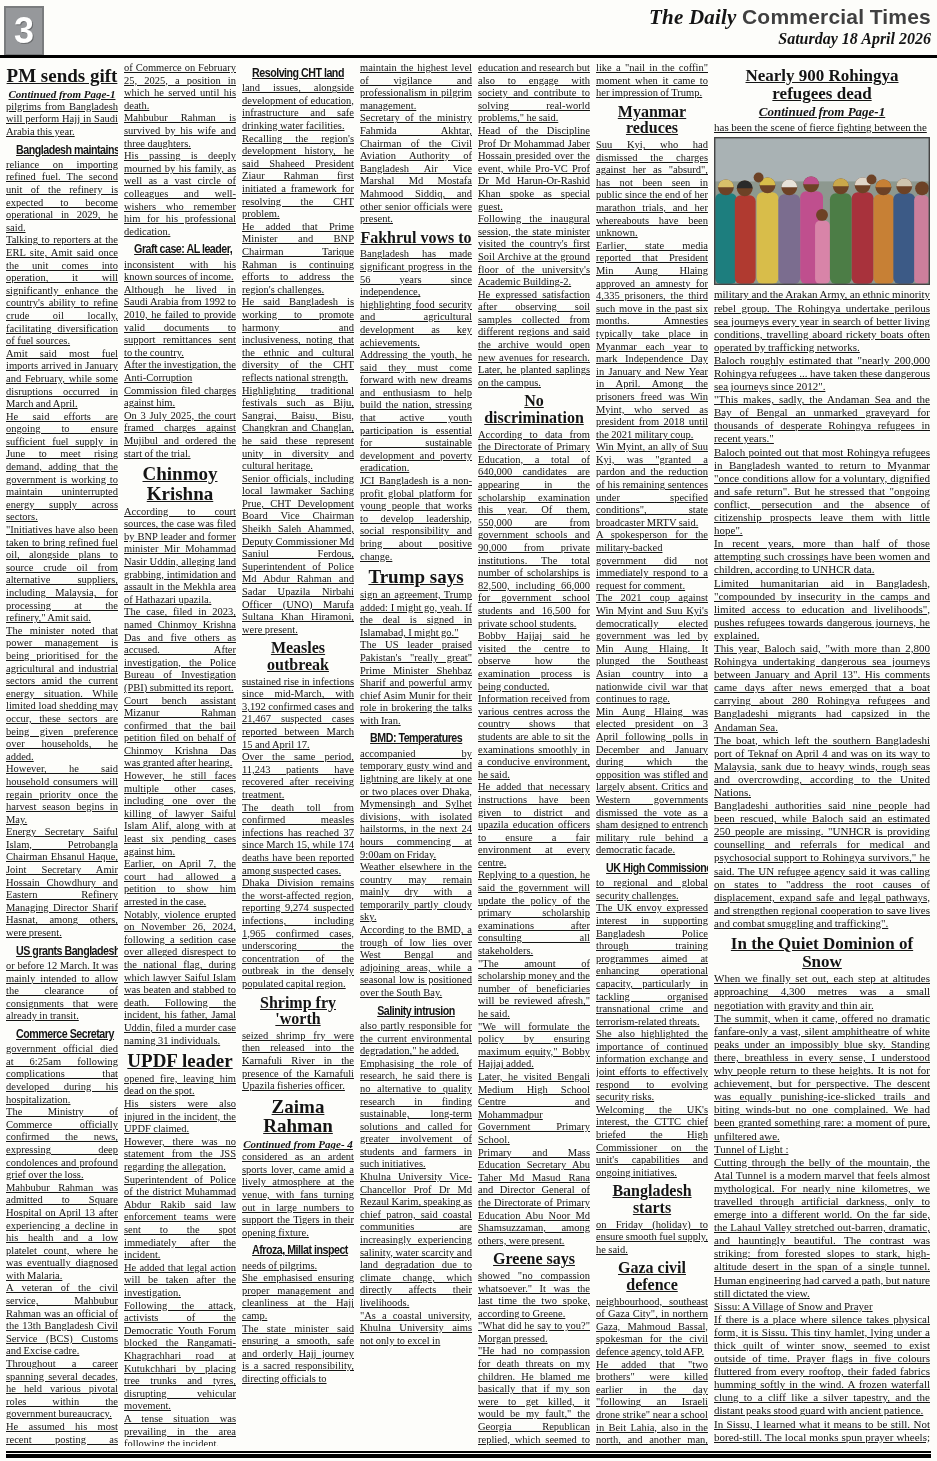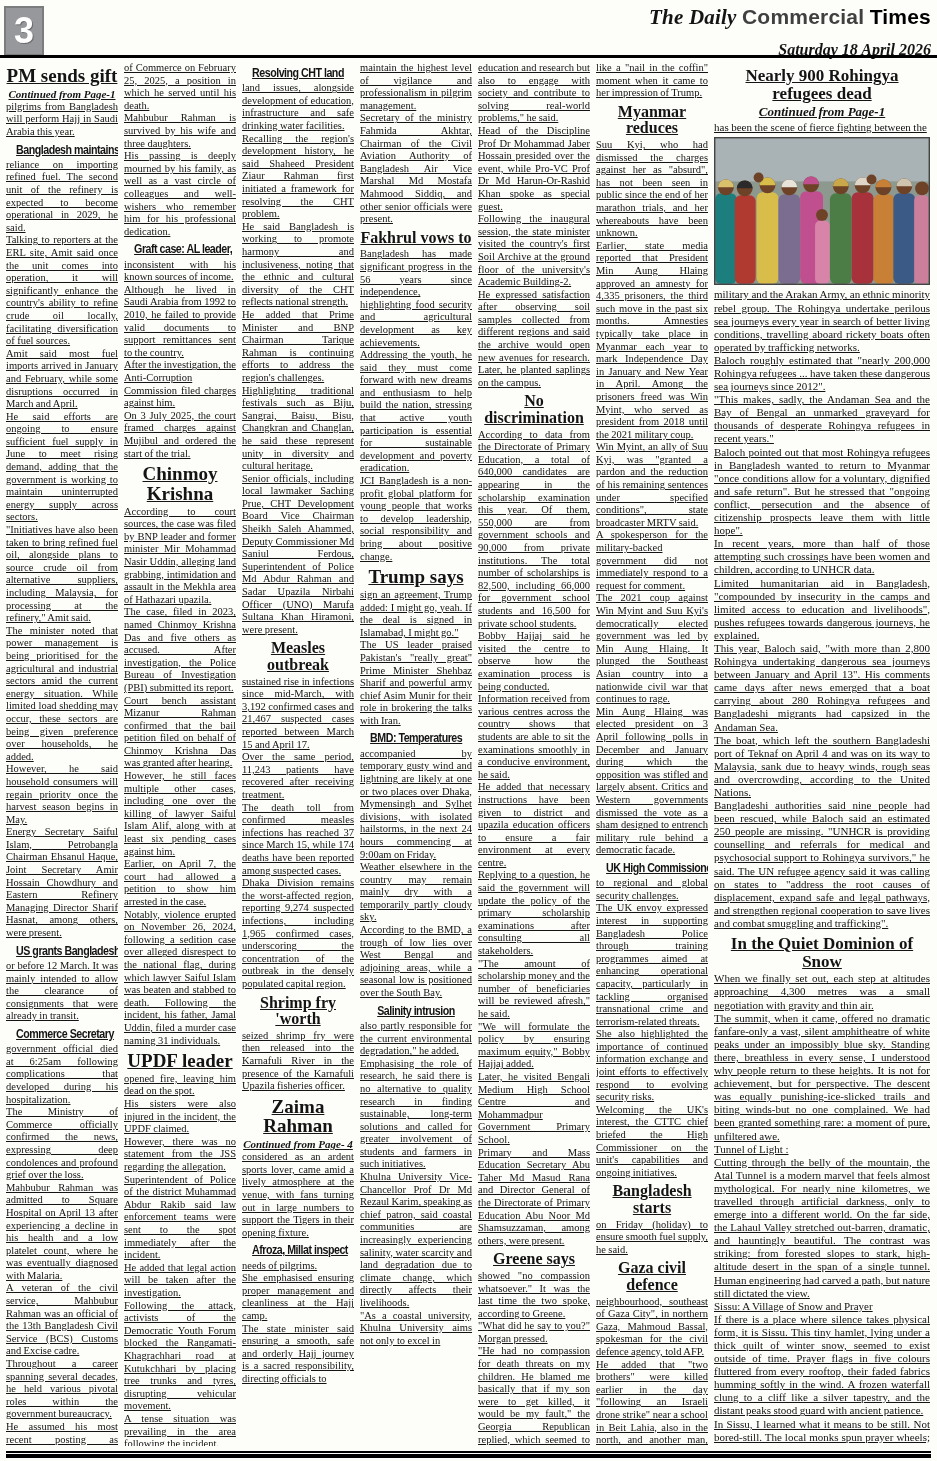--- a/index.html
+++ b/index.html
@@ -13,21 +13,21 @@
   .pagenum {
     position:absolute; left:-2px; top:6px; width:40px; height:50px;
     background:#96989b; border:2px solid #7a7c7e; color:#fff;
     font:bold 36px/46px "Liberation Sans", sans-serif; text-align:center;
     text-shadow:1px 1px 0 #6a6c6e;
   }
   .masthead { position:absolute; right:0; top:5px; text-align:right; }
   .mast-line1 { font:bold 21px "Liberation Serif", serif; letter-spacing:0.2px; }
   .the-daily { font-style:italic; }
   .brand-green, .brand-red { font-family:"Liberation Sans", sans-serif; font-weight:bold; }
-  .mast-date { font:bold italic 16px "Liberation Serif", serif; margin-top:11px; }
+  .mast-date { font:bold italic 16px "Liberation Serif", serif; margin-top:0; }
   .header-rule { position:absolute; left:-6px; right:-6px; bottom:0; border-top:3px solid #000; }
 
   .columns { display:flex; gap:6px; margin:4px 6px 0; height:1384px; overflow:hidden; }
   .col { flex:0 0 112px; width:112px; overflow:hidden;text-decoration:underline; }
   .col.wide { flex:0 0 216px; width:216px; }
 
   p.p { font-size:10.5px; line-height:12.6px; text-align:justify; word-spacing:-0.2px; }
   .wide p.p { font-size:11px; line-height:13.1px; }
 
   .h1 { font:bold 19px/1.04 "Liberation Serif", serif; text-align:center; margin:4px 0 2px; }
@@ -48,21 +48,21 @@
 <body>
 
 <div class="page">
 
   <div class="header">
     <div class="pagenum">3</div>
     <div class="masthead">
       <div class="mast-line1">
         <span class="the-daily">The Daily</span>
         <span class="brand-green" style="color: #404040;">Commercial</span>
-        <span class="brand-red" style="color: #000000;">Times</span>
+        <span class="brand-red" style="color: #404040;">Times</span>
       </div>
       <div class="mast-date">Saturday 18 April 2026</div>
     </div>
     <div class="header-rule"></div>
   </div>
 
   <div class="columns" id="columns">
       <div class="col">
         <div class="h1">PM sends gift</div>
         <div class="cont">Continued from Page-1</div>
@@ -108,22 +108,22 @@
         <p class="p">However, there was no statement from the JSS regarding the allegation.</p>
         <p class="p">Superintendent of Police of the district Muhammad Abdur Rakib said law enforcement teams were sent to the spot immediately after the incident.</p>
         <p class="p">He added that legal action will be taken after the investigation.</p>
         <p class="p">Following the attack, activists of the Democratic Youth Forum blocked the Rangamati-Khagrachhari road at Kutukchhari by placing tree trunks and tyres, disrupting vehicular movement.</p>
         <p class="p">A tense situation was prevailing in the area following the incident.</p>
       </div>
       <div class="col">
         <div class="h3">Resolving CHT land</div>
         <p class="p">land issues, alongside development of education, infrastructure and safe drinking water facilities.</p>
         <p class="p">Recalling the region's development history, he said Shaheed President Ziaur Rahman first initiated a framework for resolving the CHT problem.</p>
+        <p class="p">He added that Prime Minister and BNP Chairman Tarique Rahman is continuing efforts to address the region's challenges.</p>
         <p class="p">He said Bangladesh is working to promote harmony and inclusiveness, noting that the ethnic and cultural diversity of the CHT reflects national strength.</p>
-        <p class="p">He added that Prime Minister and BNP Chairman Tarique Rahman is continuing efforts to address the region's challenges.</p>
         <p class="p">Highlighting traditional festivals such as Biju, Sangrai, Baisu, Bisu, Changkran and Changlan, he said these represent unity in diversity and cultural heritage.</p>
         <p class="p">Senior officials, including local lawmaker Saching Prue, CHT Development Board Vice Chairman Sheikh Saleh Ahammed, Deputy Commissioner Md Saniul Ferdous, Superintendent of Police Md Abdur Rahman and Sadar Upazila Nirbahi Officer (UNO) Marufa Sultana Khan Hiramoni, were present.</p>
         <div class="h2">Measles outbreak</div>
         <p class="p">sustained rise in infections since mid-March, with 3,192 confirmed cases and 21,467 suspected cases reported between March 15 and April 17.</p>
         <p class="p">Over the same period, 11,243 patients have recovered after receiving treatment.</p>
         <p class="p">The death toll from confirmed measles infections has reached 37 since March 15, while 174 deaths have been reported among suspected cases.</p>
         <p class="p">Dhaka Division remains the worst-affected region, reporting 9,274 suspected infections, including 1,965 confirmed cases, underscoring the concentration of the outbreak in the densely populated capital region.</p>
         <div class="h2">Shrimp fry 'worth</div>
         <p class="p">seized shrimp fry were then released into the Karnafuli River in the presence of the Karnafuli Upazila fisheries officer.</p>
         <div class="h1">Zaima Rahman</div>

